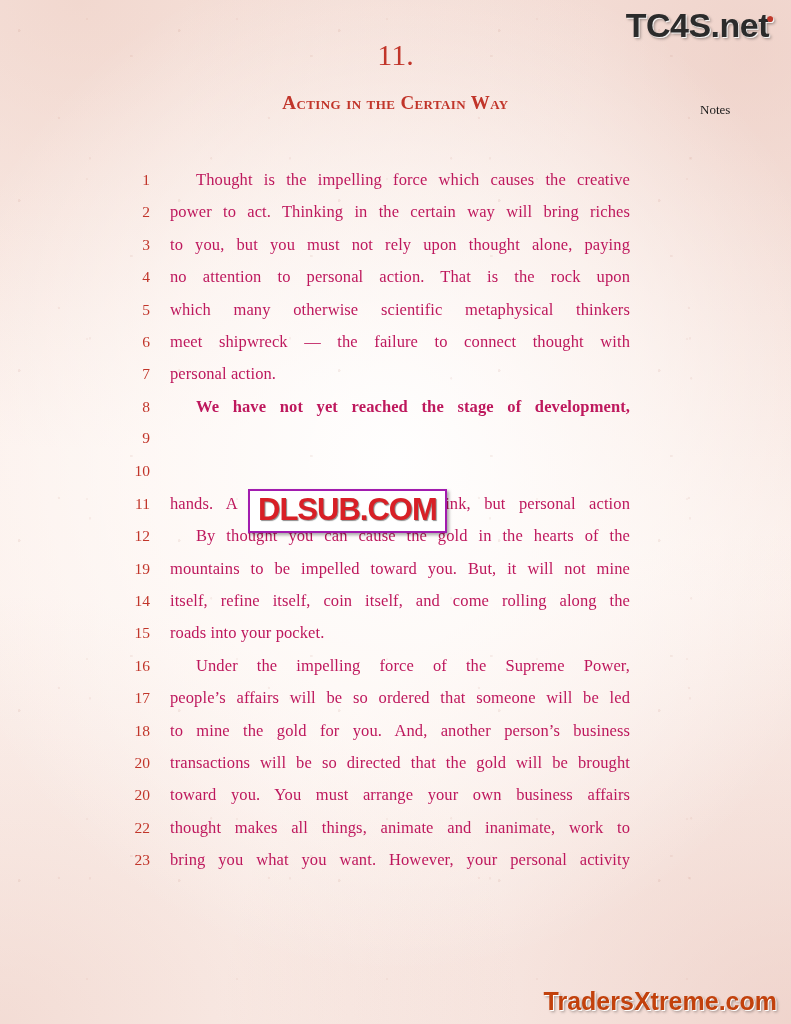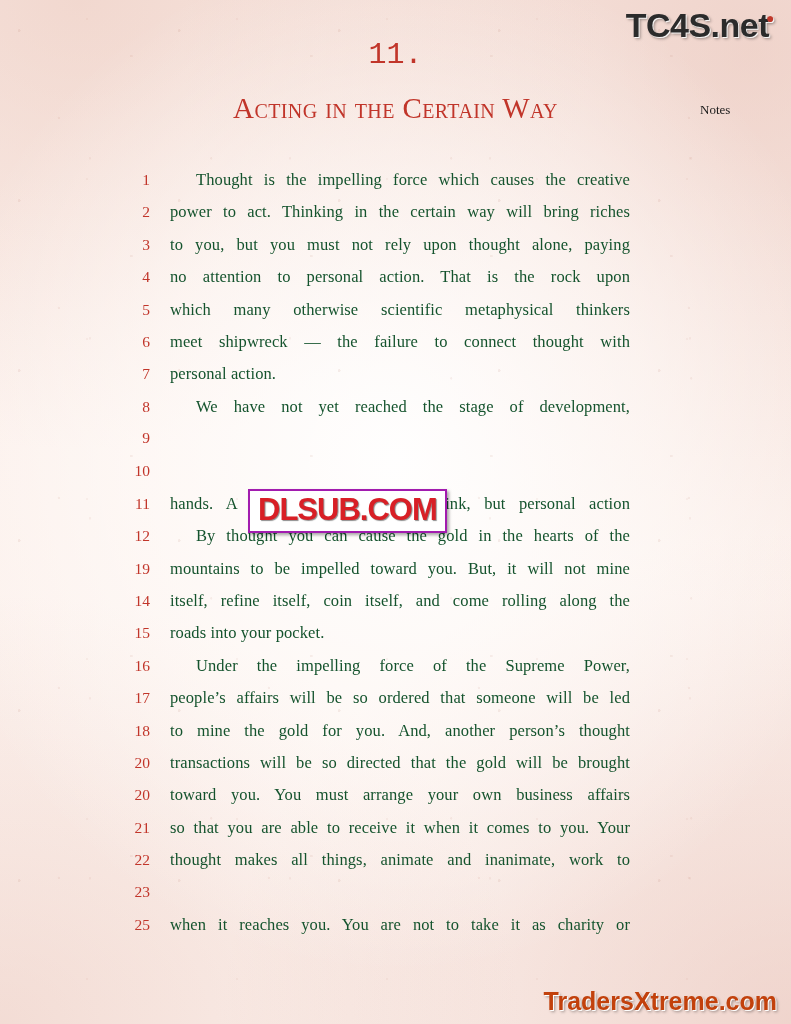--- a/index.html
+++ b/index.html
@@ -62,32 +62,32 @@
 
   
   .chapter-number {
     position: absolute;
     top: 38px;
     left: 0;
     right: 0;
     text-align: center;
     font-size: 30px;
     color: #c1352a;
-    font-family: Liberation Mono, monospace;
+    font-family: Liberation Serif, serif;
   }
   .chapter-title {
     position: absolute;
     top: 92px;
     left: 0;
     right: 0;
     text-align: center;
-    font-size: 29px;
+    font-size: 19px;
     color: #c1352a;
     font-variant: small-caps;
-    font-weight: normal;
+    font-weight: bold;
     letter-spacing: .4px;
     font-family: "Liberation Serif", serif;
   }
   .chapter-number span, .chapter-title span { display: inline-block; }
 
   
   .notes-label {
     position: absolute;
     top: 102px;
     left: 700px;
@@ -113,21 +113,21 @@
     flex: none;
     text-align: right;
     padding-right: 20px;
     color: #c1352a;
     font-size: 15.5px;
     font-family: "Liberation Serif", serif;
   }
   .line-text {
     flex: 1;
     font-size: 16.5px;
-    color: #14532d;
+    color: #be185d;
     letter-spacing: .1px;
     white-space: pre;
     font-family: "Liberation Serif", serif;
   }
   .line-text.justify {
     white-space: normal;
     text-align: justify;
     text-align-last: justify;
   }
   .line-text.indent { text-indent: 0; }
@@ -200,21 +200,21 @@
     <div class="line-row">
       <div class="line-no">6</div>
       <div class="line-text justify">meet shipwreck — the failure to connect thought with</div>
     </div>
     <div class="line-row">
       <div class="line-no">7</div>
       <div class="line-text">personal action.</div>
     </div>
     <div class="line-row">
       <div class="line-no">8</div>
-      <div class="line-text justify indent" style="padding-left: 26px;">We have not yet reached the stage of development,</div>
+      <div class="line-text justify indent" style="padding-left: 26px; font-weight: bold;">We have not yet reached the stage of development,</div>
     </div>
     <div class="line-row">
       <div class="line-no">9</div>
     </div>
     <div class="line-row">
       <div class="line-no">10</div>
     </div>
     <div class="line-row">
       <div class="line-no">11</div>
       <div class="line-text justify">hands. A person must not only think, but personal action</div>
@@ -238,42 +238,35 @@
     <div class="line-row">
       <div class="line-no">16</div>
       <div class="line-text justify indent" style="padding-left: 26px;">Under the impelling force of the Supreme Power,</div>
     </div>
     <div class="line-row">
       <div class="line-no">17</div>
       <div class="line-text justify">people’s affairs will be so ordered that someone will be led</div>
     </div>
     <div class="line-row">
       <div class="line-no">18</div>
-      <div class="line-text justify">to mine the gold for you. And, another person’s thought</div>
+      <div class="line-text justify">to mine the gold for you. And, another person’s business</div>
     </div>
     <div class="line-row">
       <div class="line-no">20</div>
       <div class="line-text justify">transactions will be so directed that the gold will be brought</div>
     </div>
     <div class="line-row">
       <div class="line-no">20</div>
       <div class="line-text justify">toward you. You must arrange your own business affairs</div>
     </div>
     <div class="line-row">
-      <div class="line-no">21</div>
-      <div class="line-text justify">so that you are able to receive it when it comes to you. Your</div>
-    </div>
-    <div class="line-row">
       <div class="line-no">22</div>
       <div class="line-text justify">thought makes all things, animate and inanimate, work to</div>
     </div>
     <div class="line-row">
       <div class="line-no">23</div>
-    </div>
-    <div class="line-row">
-      <div class="line-no">25</div>
-      <div class="line-text justify">when it reaches you. You are not to take it as charity or</div>
+      <div class="line-text justify">bring you what you want. However, your personal activity</div>
     </div>
   </div>
 
 <div class="wm-mid">DLSUB.COM</div>
 
 <div class="wm-bottom">TradersXtreme.com</div>
 
 </body></html>

